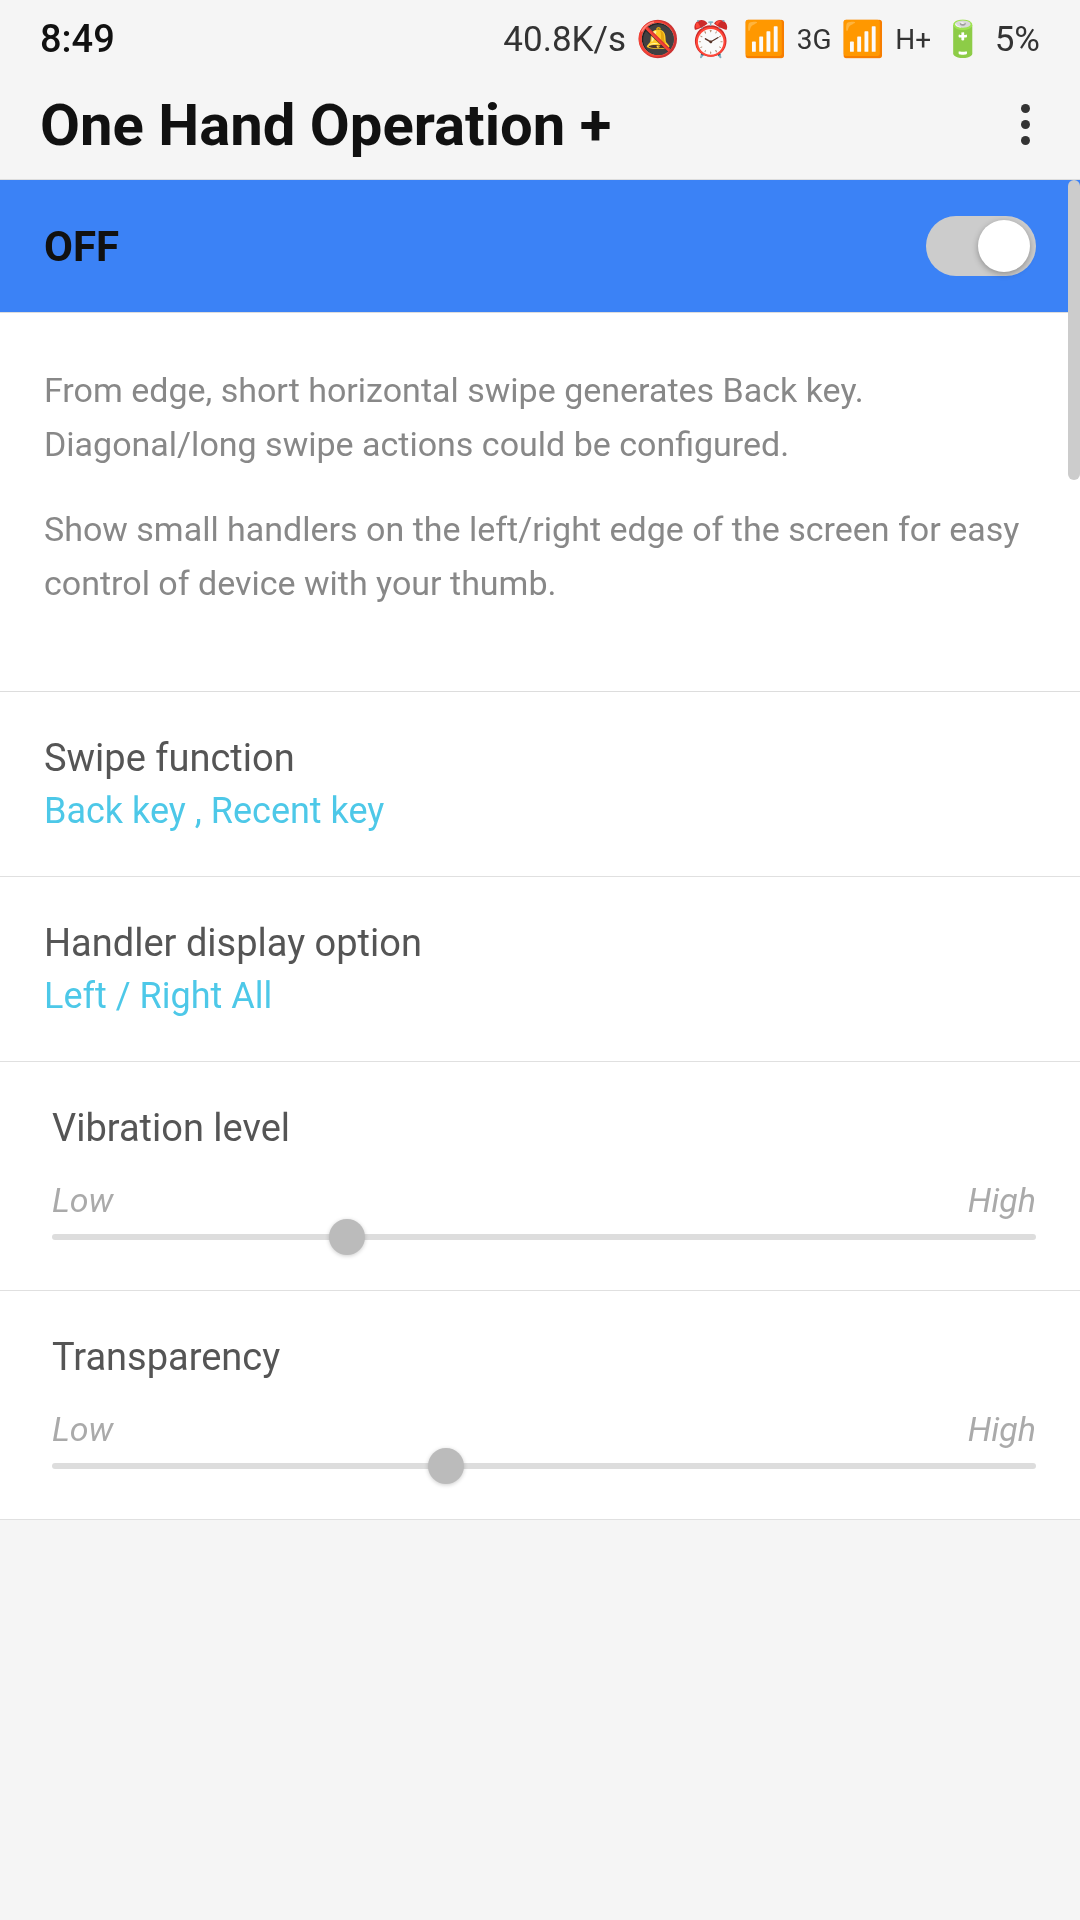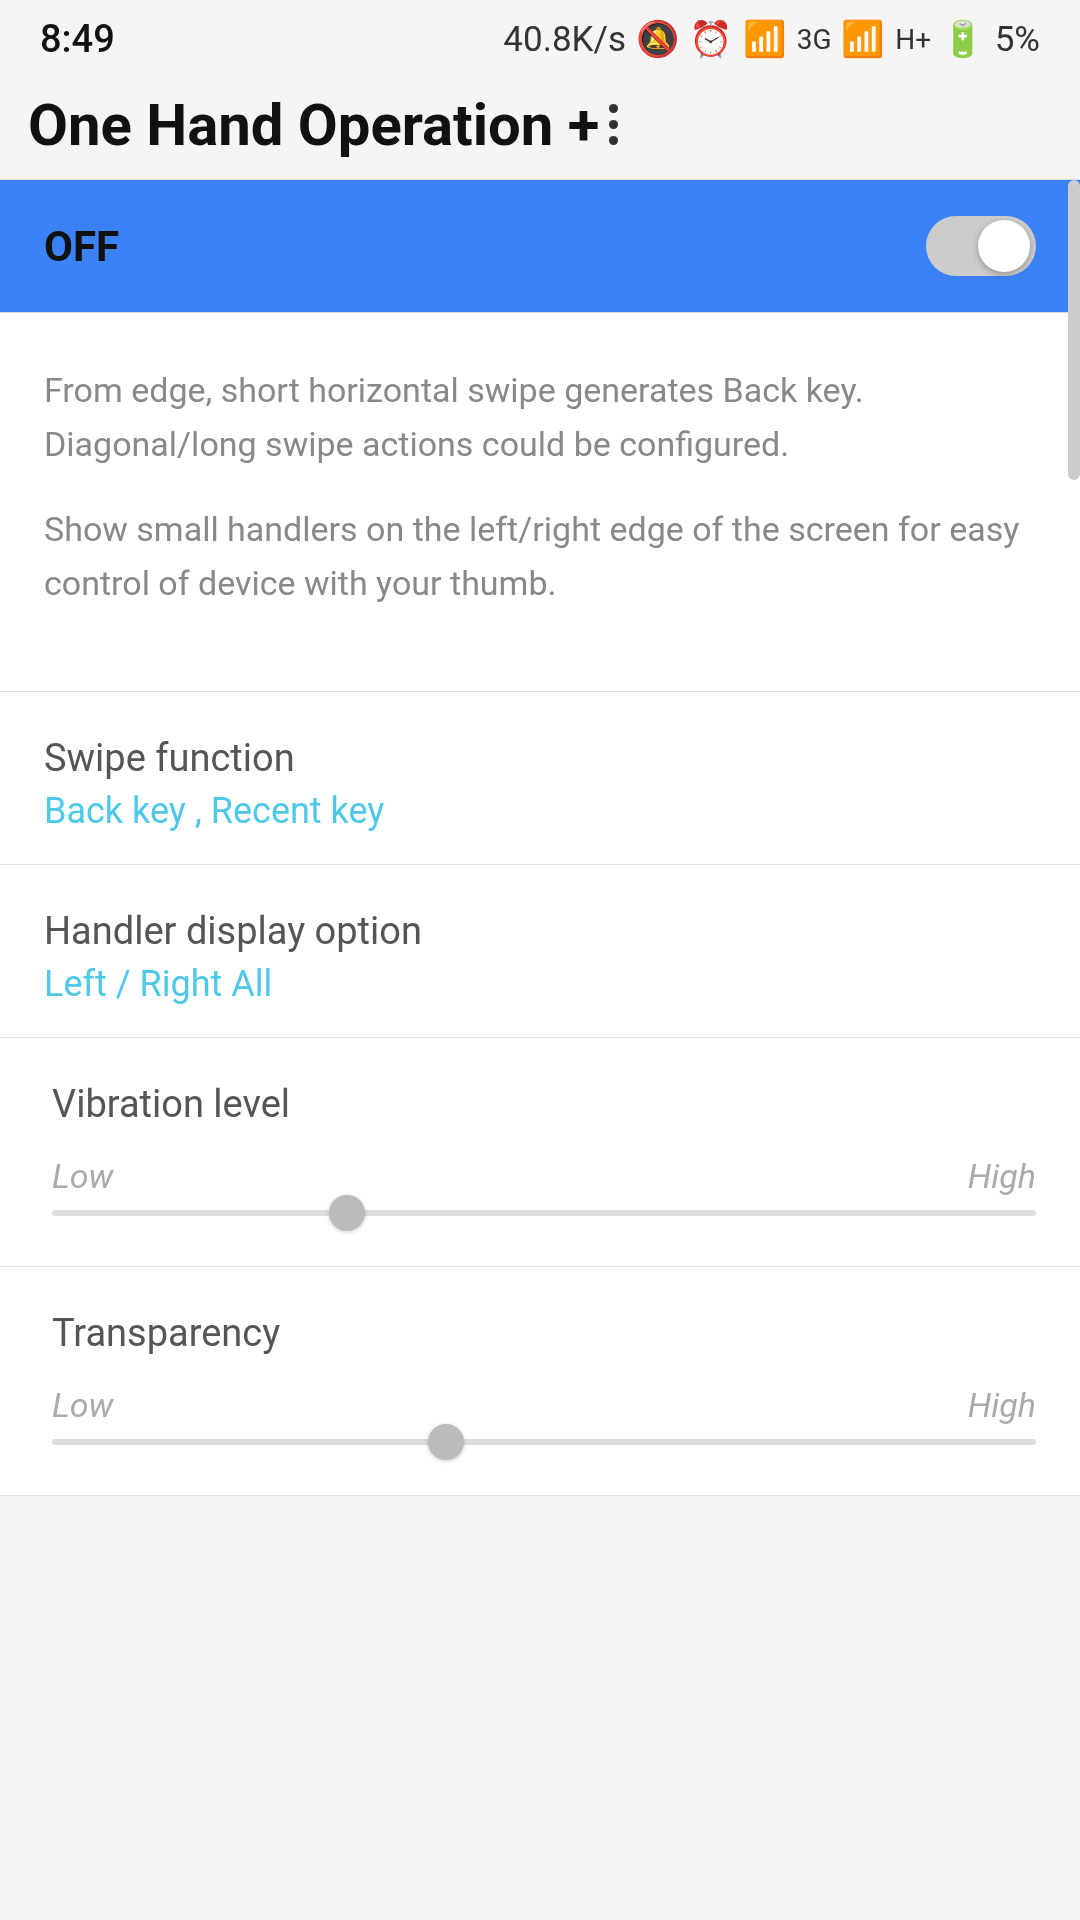--- a/index.html
+++ b/index.html
@@ -34,22 +34,23 @@
       color: #333;
     }
     .status-icons span {
       font-size: 35px;
     }
 
     
     .app-bar {
       background: #f5f5f5;
       display: flex;
-      align-items: center;
-      padding: 20px 28px;
+      justify-content: space-between;
+      align-items: center;
+      padding: 20px 40px;
       height: 110px;
       border-bottom: 1px solid #ddd;
     }
     .app-title {
       font-size: 58px;
       font-weight: 700;
       color: #111;
     }
     .menu-icon {
       font-size: 52px;
@@ -113,21 +114,21 @@
     .description-text {
       font-size: 34px;
       color: #888;
       line-height: 1.6;
       margin-bottom: 30px;
     }
 
     
     .setting-row {
       background: #fff;
-      padding: 44px 44px 32px 44px;
+      padding: 44px 44px 44px 44px;
       border-bottom: 1px solid #e0e0e0;
       cursor: pointer;
     }
     .setting-title {
       font-size: 38px;
       color: #555;
       margin-bottom: 10px;
       font-weight: 400;
     }
     .setting-value {

